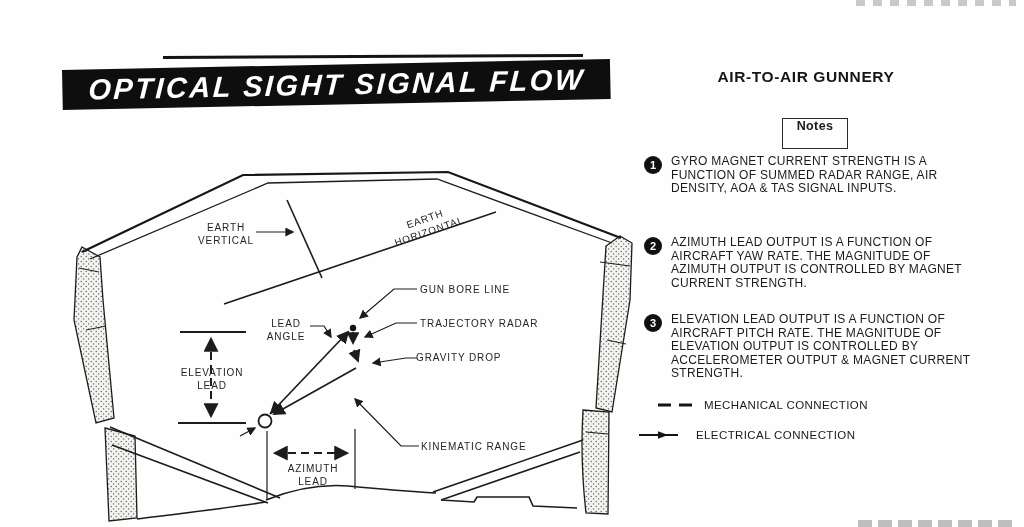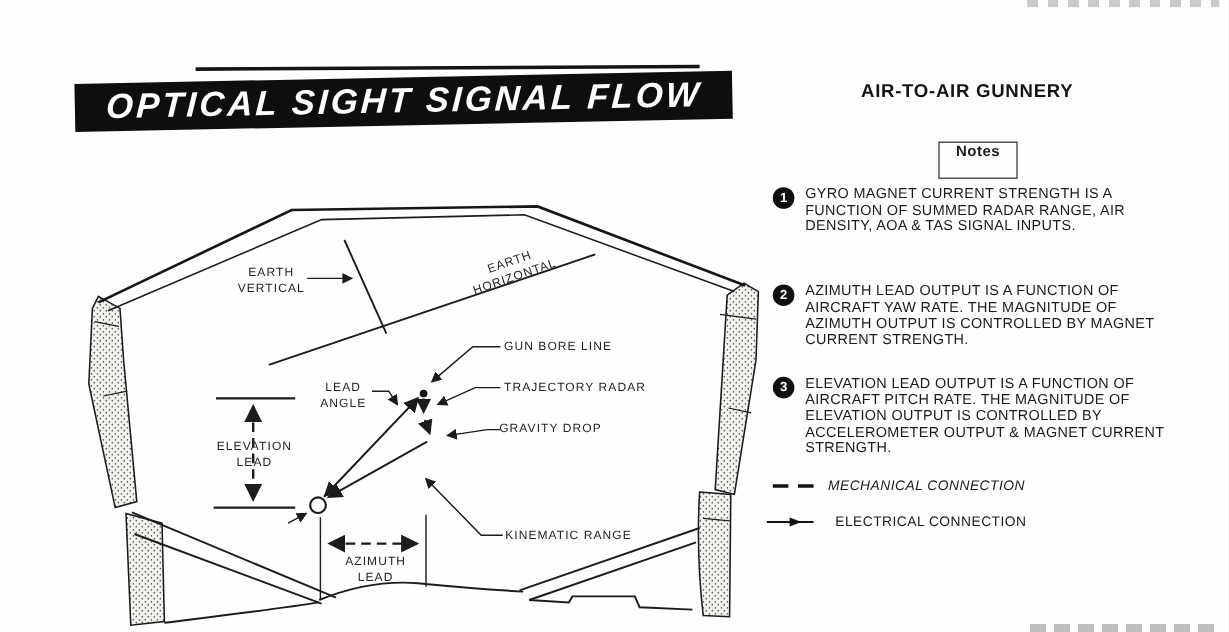--- a/index.html
+++ b/index.html
@@ -180,21 +180,21 @@
   </div>
   <div class="note-row" style="top:313px;">
     <div class="note-bullet">3</div>
     <div class="note-text">ELEVATION LEAD OUTPUT IS A FUNCTION OF
 AIRCRAFT PITCH RATE.  THE MAGNITUDE OF
 ELEVATION OUTPUT IS CONTROLLED BY
 ACCELEROMETER OUTPUT &amp; MAGNET CURRENT
 STRENGTH.</div>
   </div>
 
-  <div class="legend-row" style="left:642px;top:399px;font-style:italic;">
+  <div class="legend-row" style="left:656px;top:399px;">
     <svg width="38" height="10">
       <line x1="2" y1="5" x2="36" y2="5" stroke="#141414" stroke-width="3" stroke-dasharray="13,8"></line>
     </svg>
     <span class="legend-label">MECHANICAL CONNECTION</span>
   </div>
   <div class="legend-row" style="left:638px;top:429px;gap:16px;">
     <svg width="42" height="10">
       <line x1="1" y1="5" x2="40" y2="5" stroke="#141414" stroke-width="1.8"></line>
       <path d="M20,1.2 L30,5 L20,8.8 Z" fill="#141414"></path>
     </svg>

